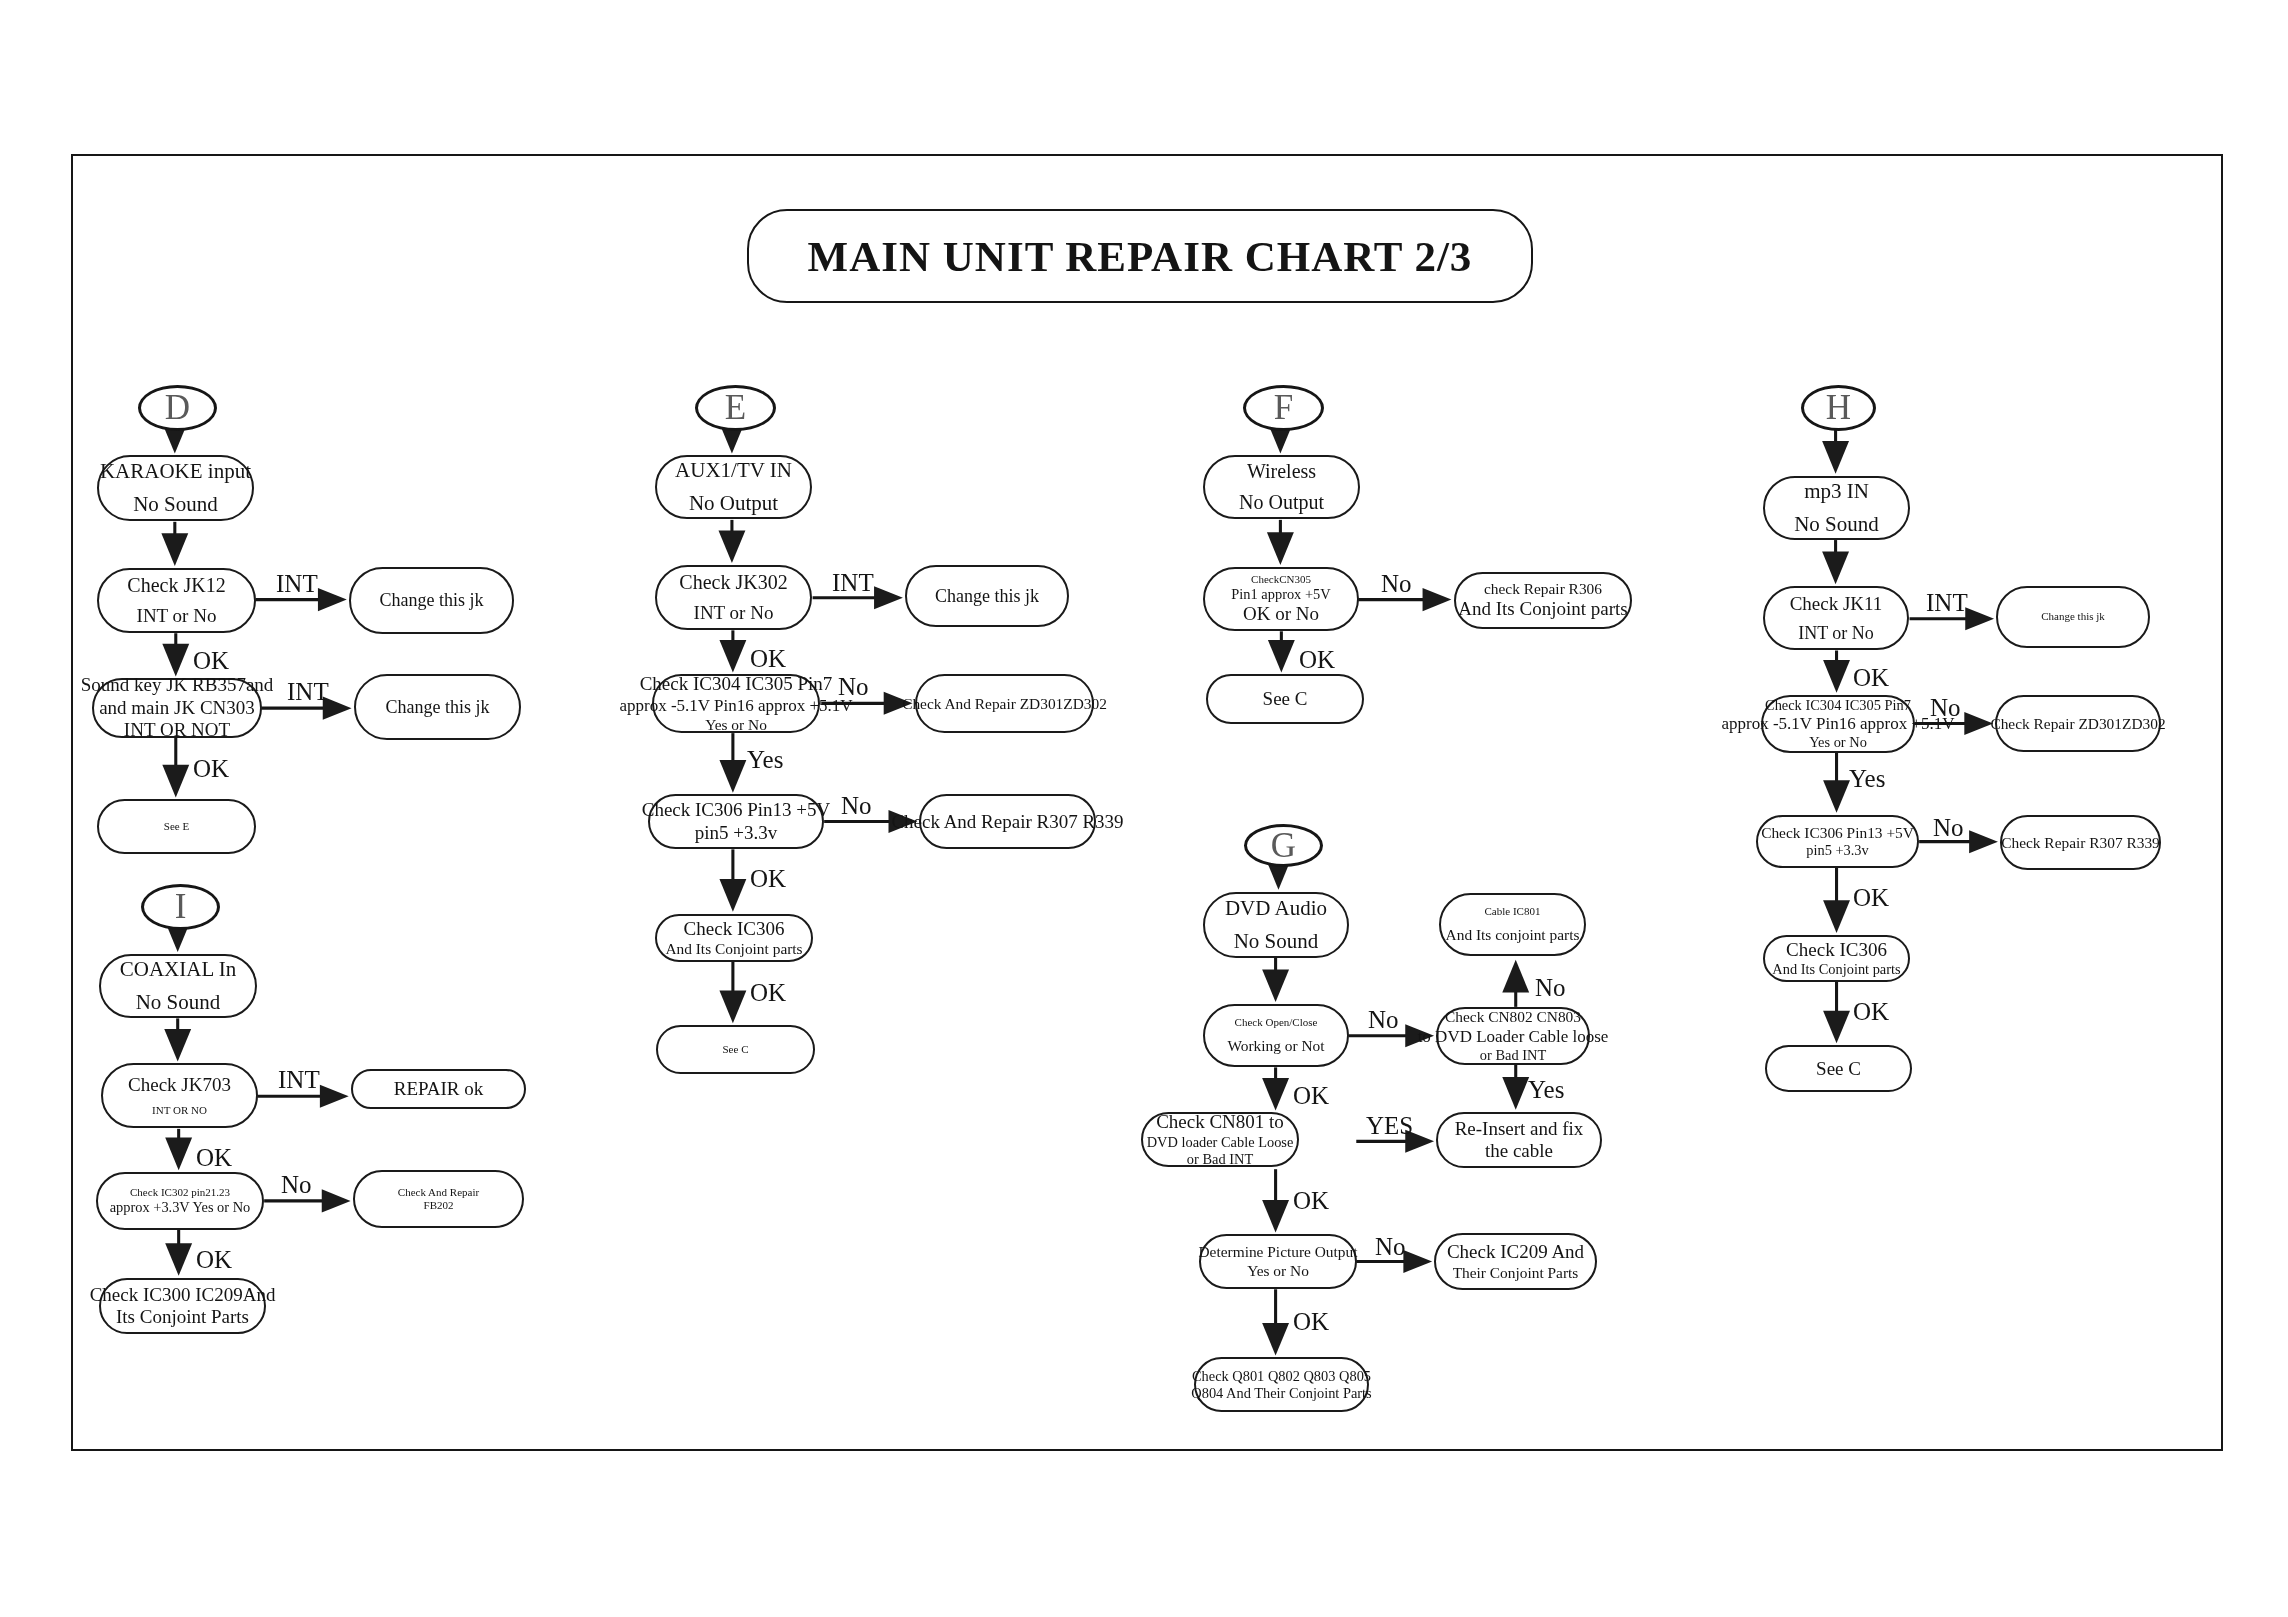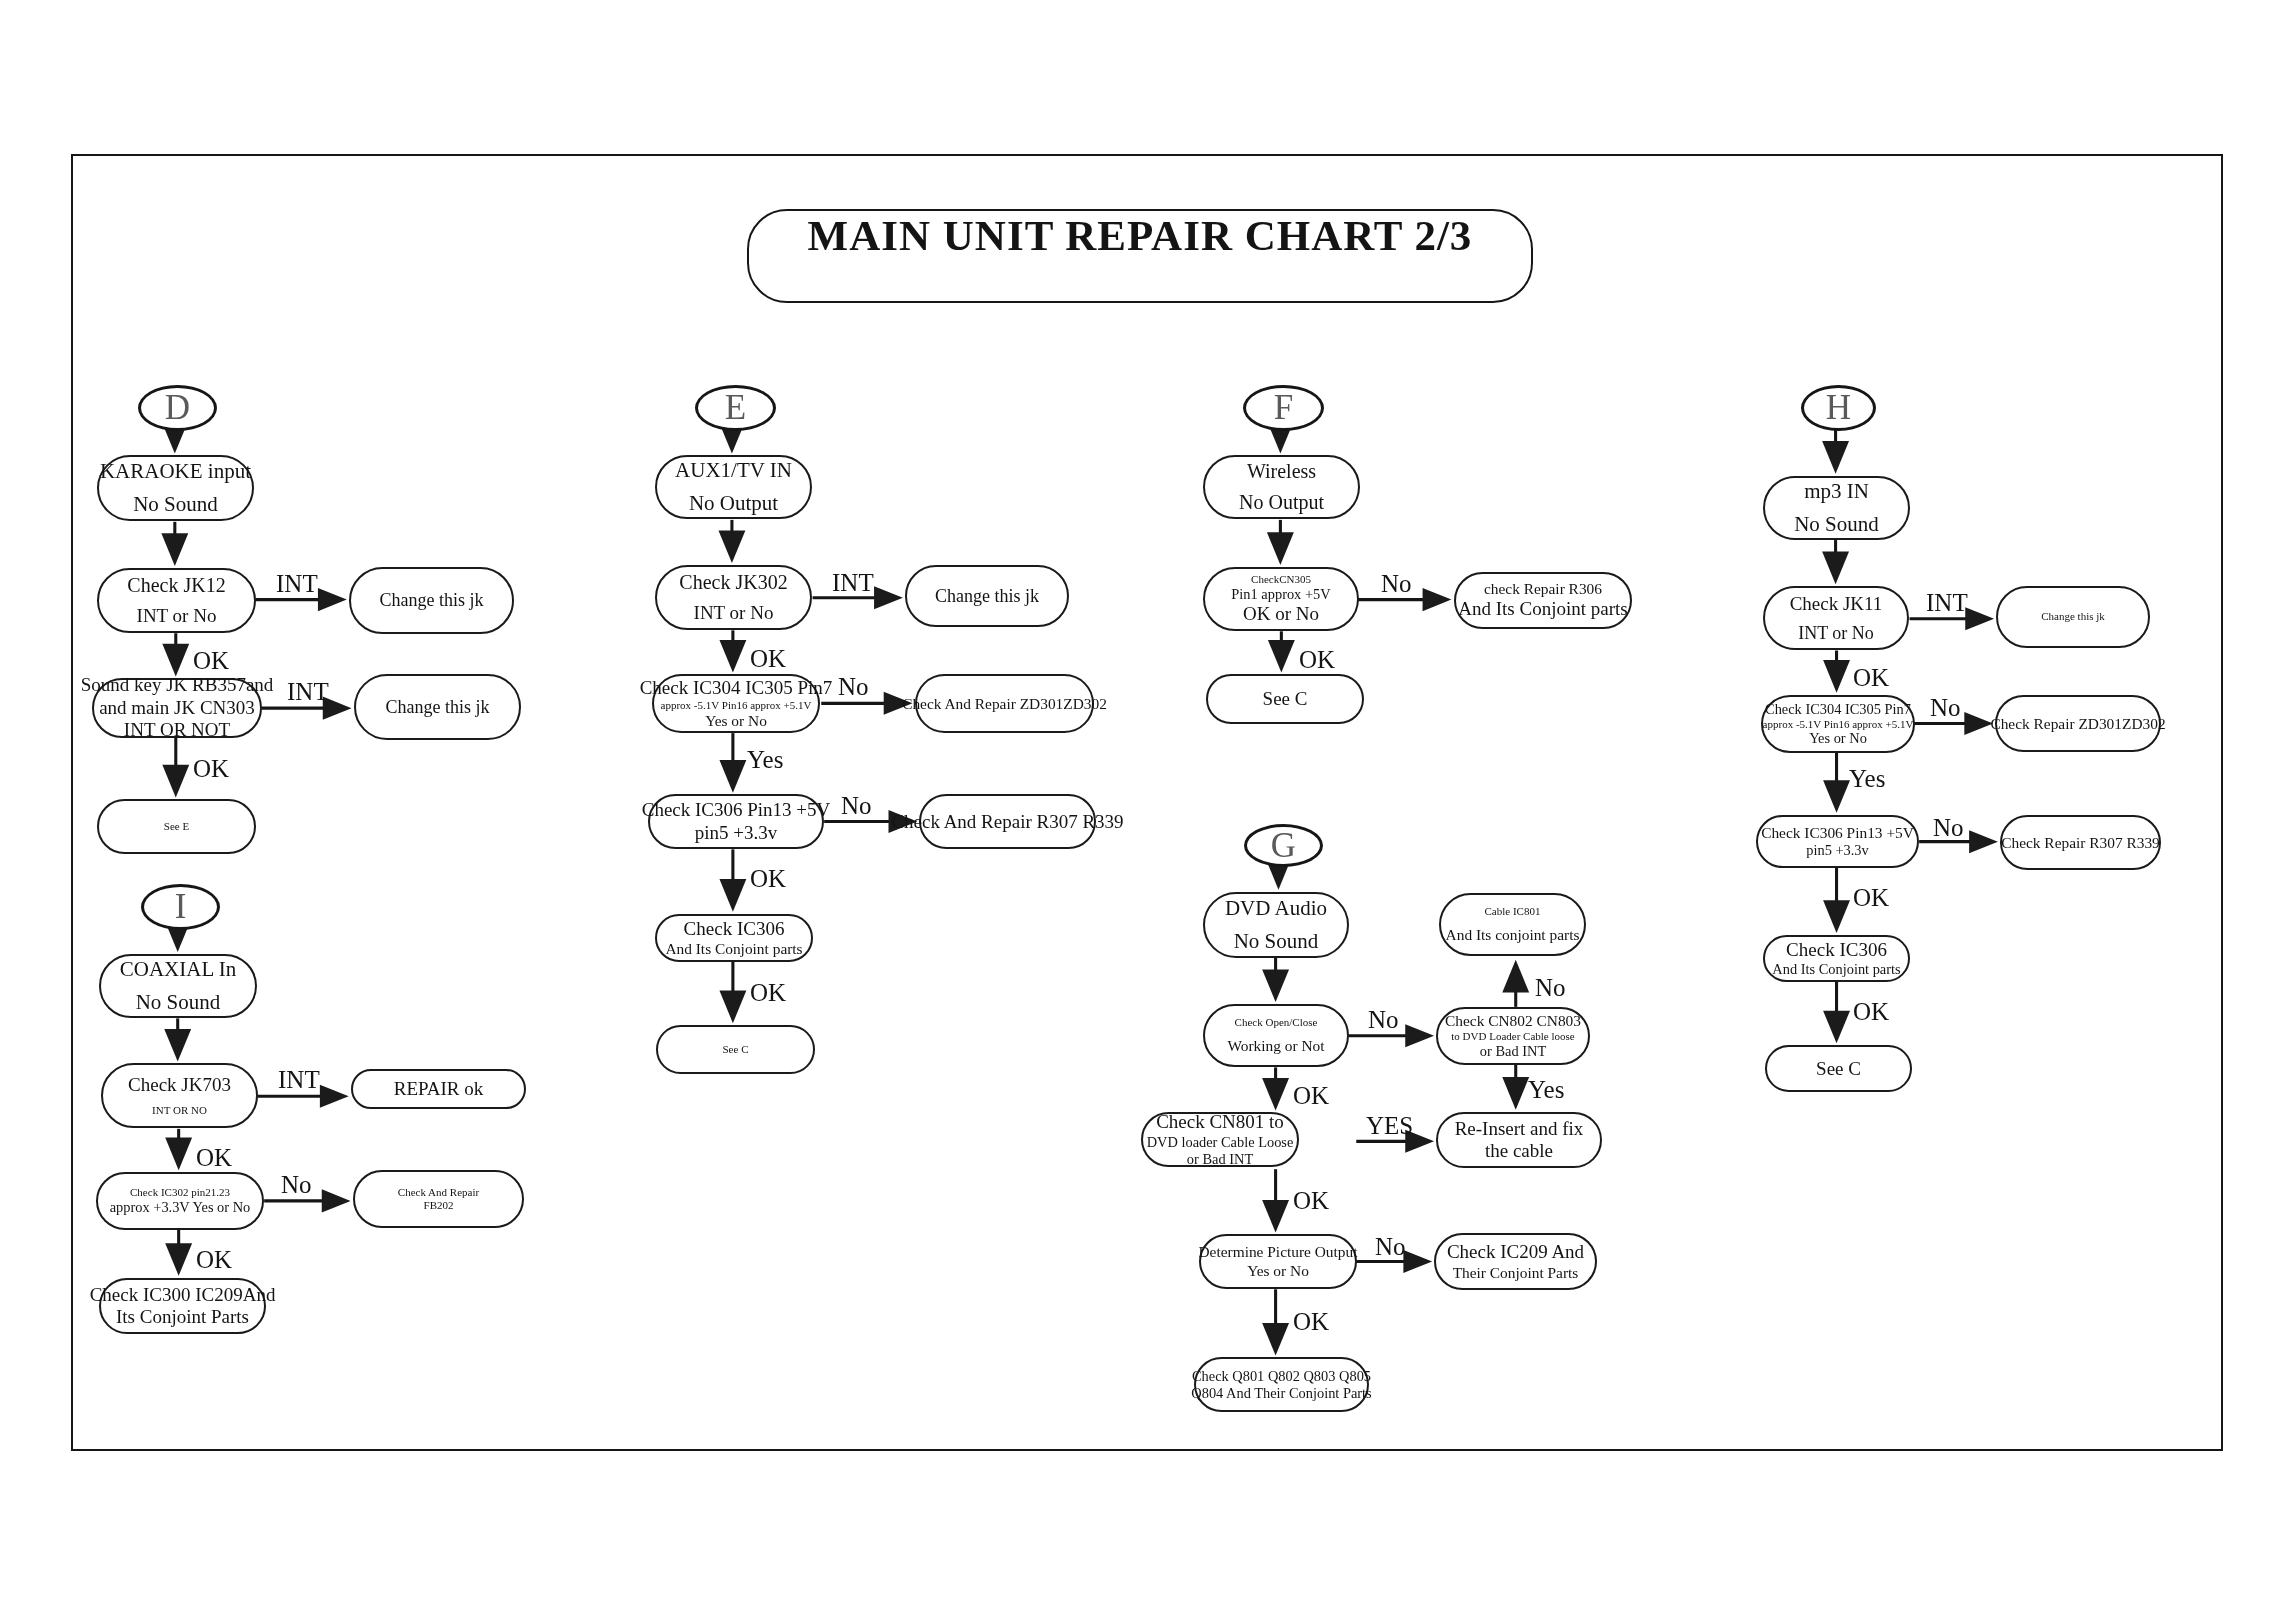--- a/index.html
+++ b/index.html
@@ -3,33 +3,33 @@
 <meta charset="utf-8">
 <style>
   html,body{margin:0;padding:0;background:#fff;}
   #canvas{position:relative;width:2288px;height:1618px;background:#fff;overflow:hidden;
           font-family:"Liberation Serif", serif;color:#141414;}
   #frame{position:absolute;left:71px;top:154px;width:2148px;height:1293px;
          border:2.4px solid #161616;background:#fff;}
   #arrows{position:absolute;left:0;top:0;width:2288px;height:1618px;z-index:1;}
   .title-box{position:absolute;left:747px;top:209px;width:782px;height:90px;z-index:2;
              border:2.9px solid #161616;border-radius:40px;background:#fff;
-             display:flex;justify-content:center;}
+             display:flex;align-items:center;justify-content:center;}
   .title-box span{font-size:43px;font-weight:bold;letter-spacing:1px;}
   .conn{position:absolute;z-index:2;border:3.4px solid #161616;border-radius:50%;background:#fff;
         display:flex;align-items:center;justify-content:center;
         font-size:35px;color:#5a5a5a;}
   .node{position:absolute;z-index:2;border:2.4px solid #1a1a1a;border-radius:960px;background:#fff;
         display:flex;flex-direction:column;align-items:center;justify-content:center;
         text-align:center;line-height:1.25;row-gap:6.7px;padding:1.9px 5.8px;box-sizing:border-box;}
   .node.tight{row-gap:0;line-height:1.18;}
   .ln{white-space:nowrap;}
   .t22{font-size:21px;} .t21{font-size:20px;} .t20{font-size:19px;} .t19{font-size:18px;}
   .t18{font-size:11px;} .t17{font-size:19px;text-align:right;} .t16{font-size:15.4px;} .t15{font-size:14.4px;text-align:center;}
-  .t14{font-size:11px;}
+  .t14{font-size:17px;}
   .lbl{position:absolute;z-index:2;font-size:25px;color:#141414;white-space:nowrap;}
 </style>
 </head>
 <body>
 
 <div id="canvas">
   <div id="frame"></div>
   <svg id="arrows" viewBox="0 0 2382 1684">
       <g>
         <line x1="182" y1="443" x2="182" y2="442" stroke="#151515" stroke-width="3.2"></line>

